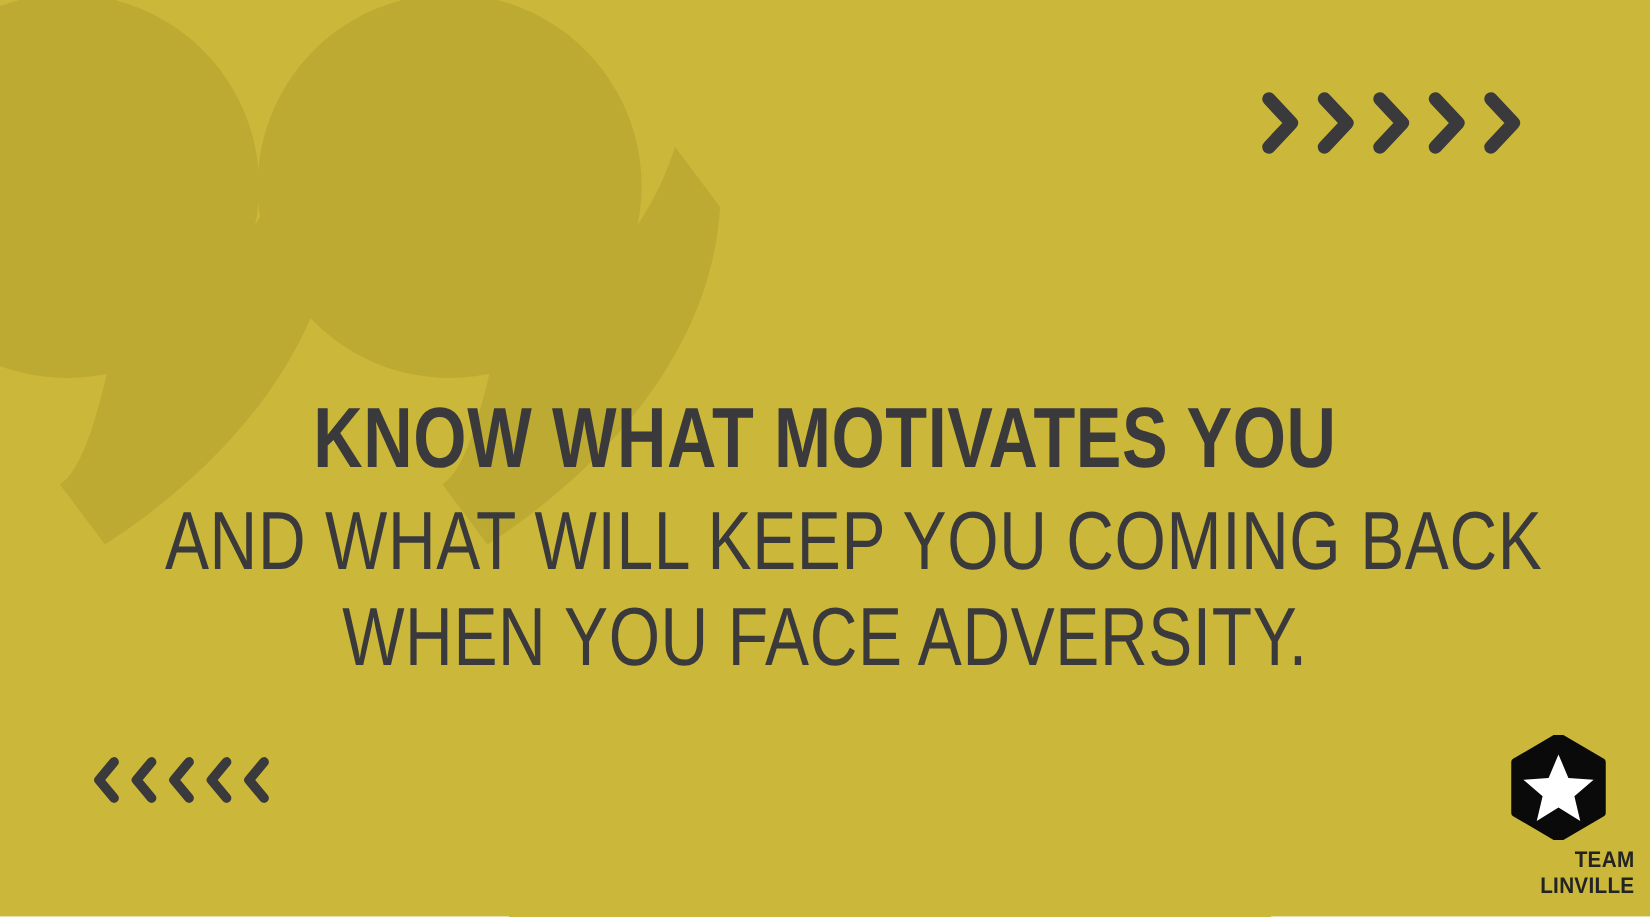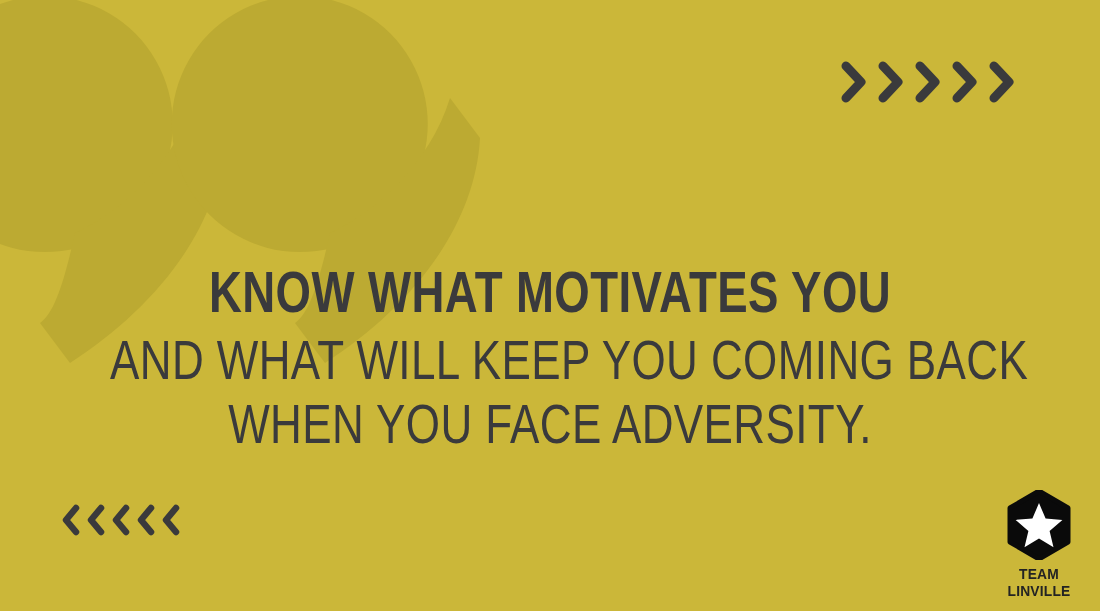--- a/index.html
+++ b/index.html
@@ -78,21 +78,21 @@
     letter-spacing: 0.5px;
     line-height: 64px;
   }
 
   
   #logo {
     position: absolute;
     left: 984px;
     top: 490px;
     width: 110px;
-    text-align: center;
+    text-align: right;
   }
   #logo-mark {
     display: block;
     margin: 0 auto;
   }
   #logo-wordmark {
     display: block;
     margin-top: 5px;
     color: #232323;
     font-family: "Liberation Sans Narrow", "Liberation Sans", sans-serif;

